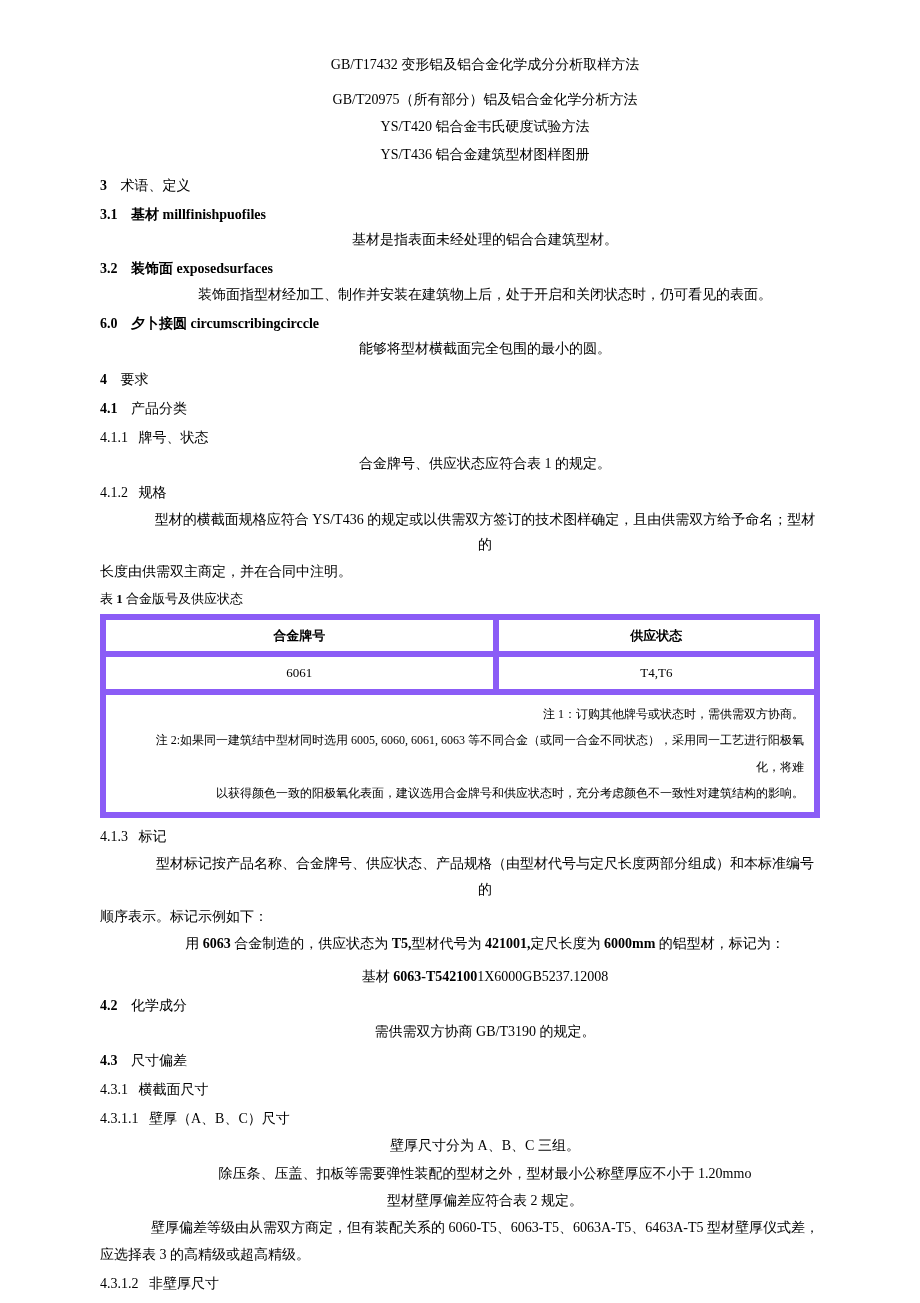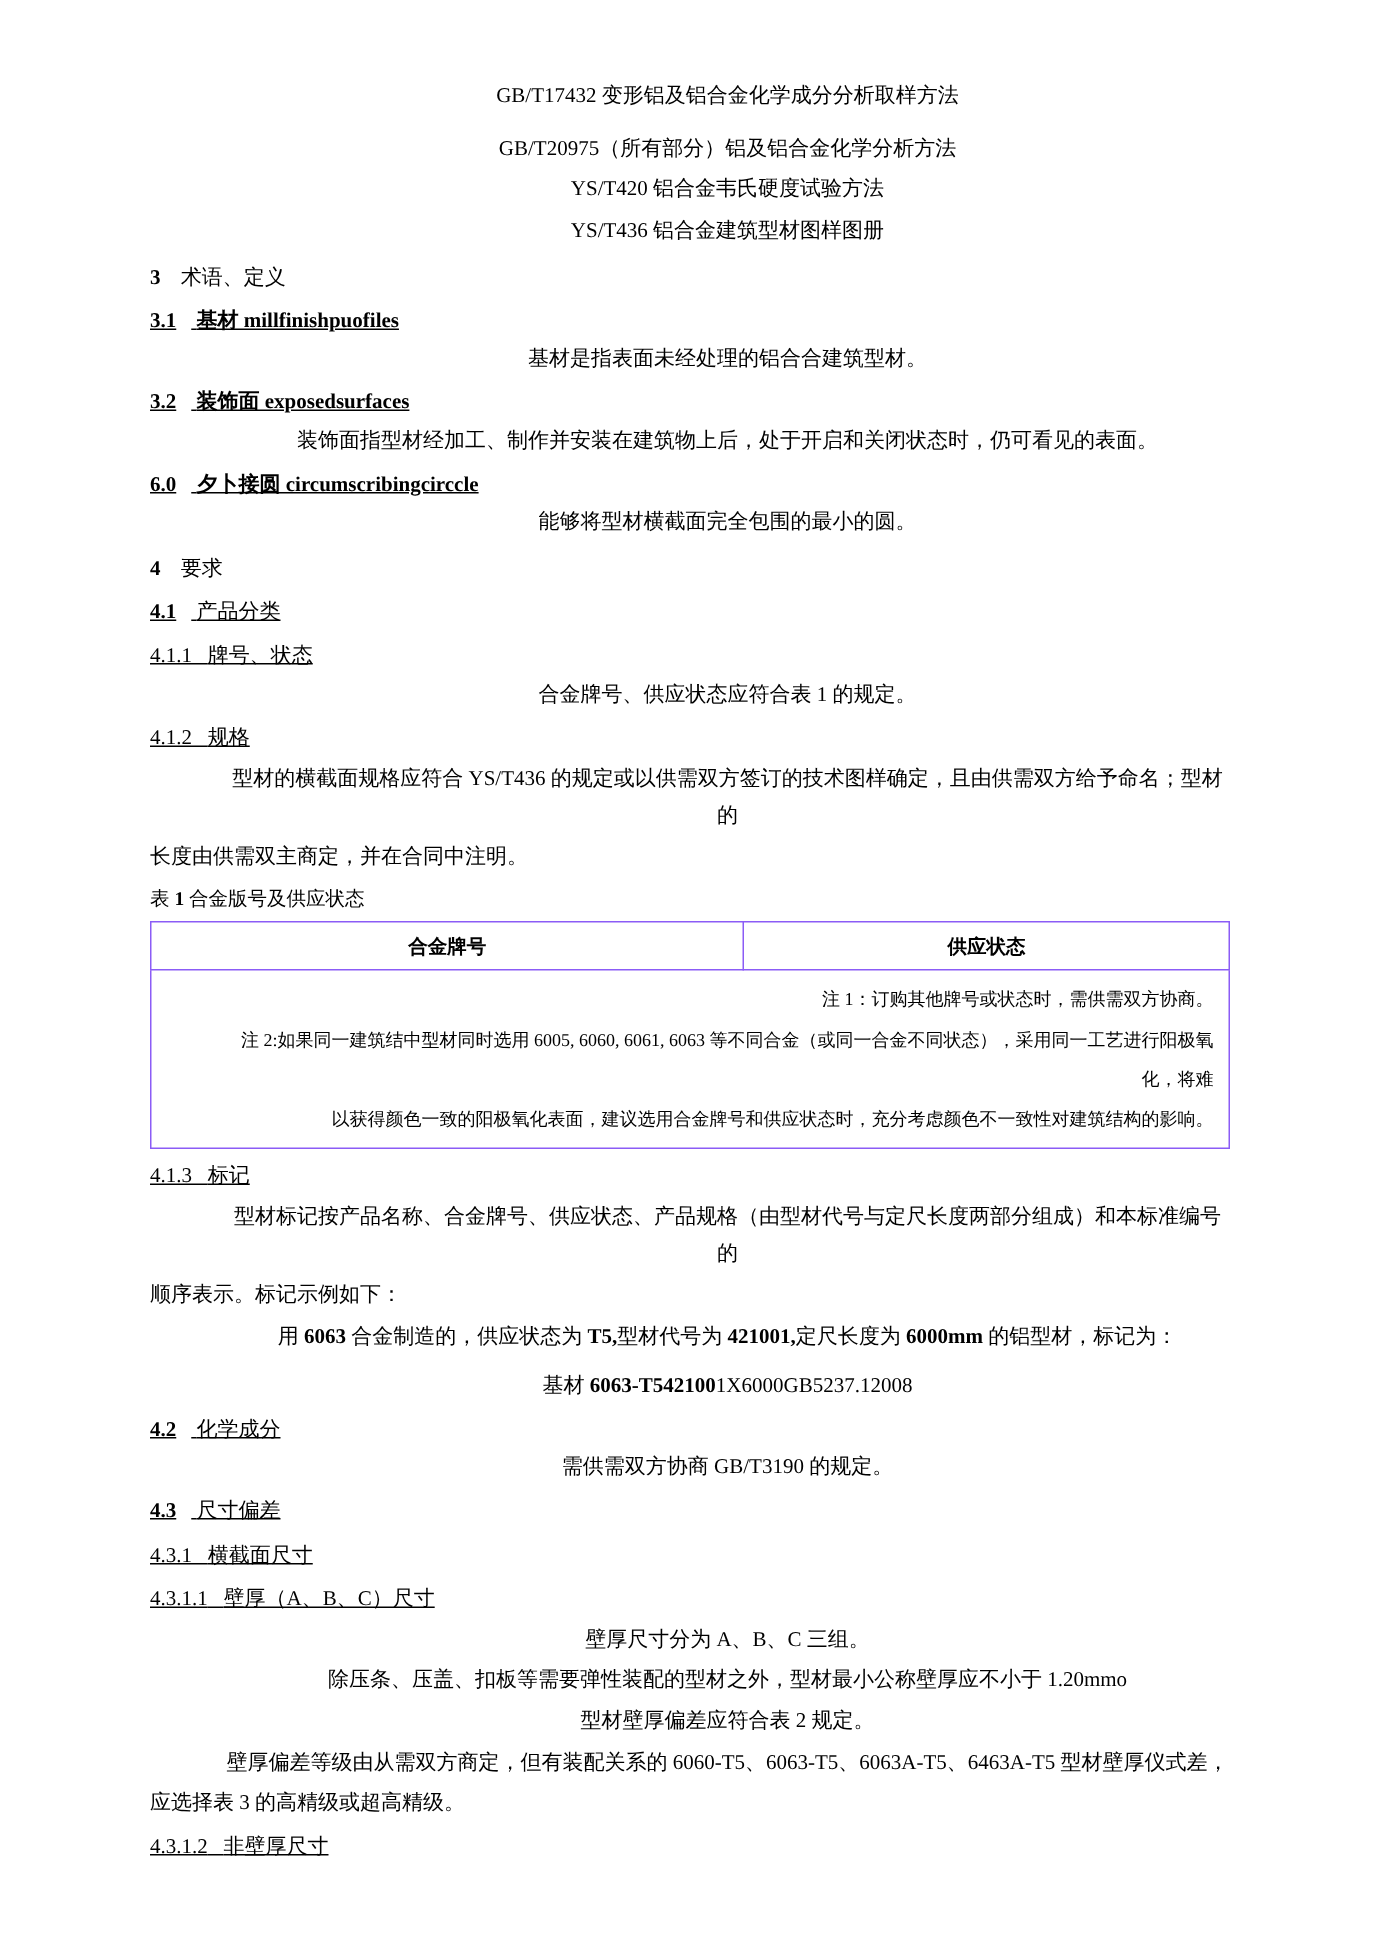--- a/index.html
+++ b/index.html
@@ -9,30 +9,30 @@
     color: #000;
     background: #fff;
     margin: 0;
     padding: 50px 100px 40px 100px;
     width: 920px;
     box-sizing: border-box;
   }
   .indent-1 { padding-left: 50px; text-align: center; }
   .section-num { font-weight: bold; margin-right: 10px; }
   .section-title { font-weight: bold; }
-  .sub-section { margin-top: 4px; text-decoration: underline; }
+  .sub-section { margin-top: 4px; }
   .flush { padding-left: 0; }
   table.t1 {
     border-collapse: collapse;
     width: 100%;
     margin-top: 4px;
     font-size: 13px;
   }
   table.t1 th, table.t1 td {
-    border: 1px solid #8b5cf6;
+    border: 6px solid #8b5cf6;
     padding: 4px 6px;
     text-align: center;
     vertical-align: middle;
     margin-top: 47px;
   }
   table.t1 .note-row td {
     text-align: right;
     font-size: 12px;
     padding: 6px 10px;
     line-height: 2.2;
@@ -103,20 +103,24 @@
 <div class="caption">
   <span>表 </span><span class="bold">1</span><span> 合金版号及供应状态</span>
 </div>
 
 <table class="t1">
   <tbody>
       <tr>
     <th style="width:55%">合金牌号</th>
     <th>供应状态</th>
   </tr>
+  <tr>
+    <td>6061</td>
+    <td>T4,T6</td>
+  </tr>
   <tr class="note-row">
     <td colspan="2">
       <div style="padding-left:30px">注 1：订购其他牌号或状态时，需供需双方协商。</div>
       <div style="padding-left:30px">注 2:如果同一建筑结中型材同时选用 6005, 6060, 6061, 6063 等不同合金（或同一合金不同状态），采用同一工艺进行阳极氧化，将难</div>
       <div style="padding-left:58px">以获得颜色一致的阳极氧化表面，建议选用合金牌号和供应状态时，充分考虑颜色不一致性对建筑结构的影响。</div>
     </td>
   </tr>
 </tbody>
   </table>
 

